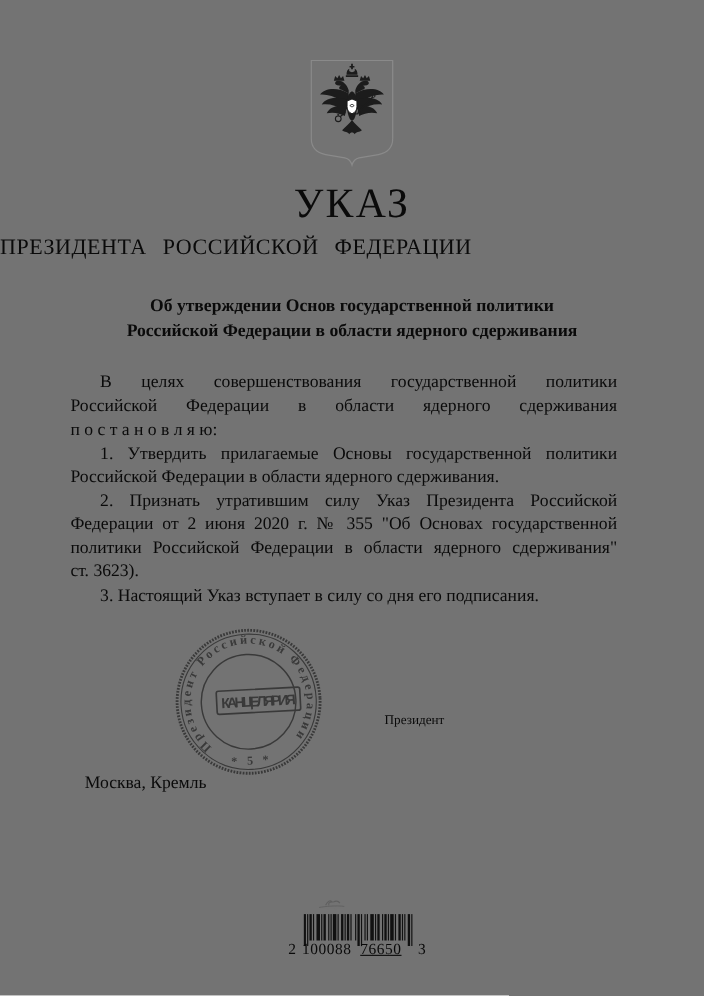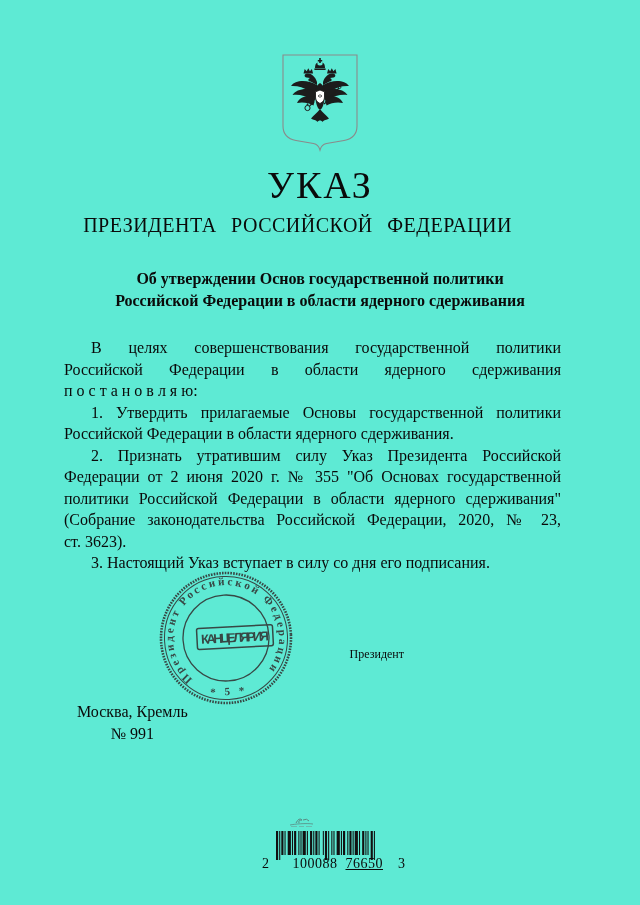--- a/index.html
+++ b/index.html
@@ -1,55 +1,55 @@
 <!DOCTYPE html>
 <html><head>
 <meta charset="utf-8">
 <style>
   html,body{margin:0;padding:0;background:#ffffff;}
   .page{
-    position:relative;width:640px;height:905px;background:#5eead4;
+    position:relative;width:640px;height:905px;background:#737373;
     font-family:"Liberation Serif","DejaVu Serif",serif;color:#0a0a0a;
     overflow:hidden;
   }
   
   .emblem{position:absolute;left:280px;top:52px;width:80px;height:100px;}
   
   .ukaz{
     position:absolute;left:0;top:163px;width:640px;text-align:center;
     font-size:38px;line-height:44px;letter-spacing:2px;font-weight:400;margin:0;
   }
   .issuer{
-    position:absolute;left:0;top:212px;width:512px;text-align:right;
+    position:absolute;left:0;top:212px;width:512px;text-align:left;
     font-size:20px;line-height:26px;letter-spacing:.5px;word-spacing:9px;margin:0;
   }
   .doc-title{
     position:absolute;left:70px;top:268px;width:500px;text-align:center;
     font-size:16px;line-height:21.5px;font-weight:bold;
   }
   
   .body-text{position:absolute;left:64px;top:337px;width:497px;font-size:16px;}
   .bline{height:21.5px;line-height:21.5px;white-space:pre-wrap;}
   .bline.just{text-align:justify;text-align-last:justify;}
   .bline.ind{text-indent:27px;}
   
   .sig-post1{position:absolute;left:236px;top:643px;width:168px;text-align:right;font-size:12px;line-height:22px;}
   .sig-row{position:absolute;left:236px;top:665px;display:flex;gap:17px;font-size:16px;line-height:22px;}
   
   .stamp{position:absolute;left:151px;top:563px;width:150px;height:150px;transform:rotate(-3deg);opacity:.88;}
   
-  .issued{position:absolute;left:77px;top:701px;font-size:16px;line-height:21.5px;text-align:center;}
+  .issued{position:absolute;left:77px;top:701px;font-size:16px;line-height:21.5px;}
   
   .bc-smudge{position:absolute;left:286px;top:814px;width:30px;height:15px;opacity:.65;}
   .bc-bars{position:absolute;left:276px;top:831px;width:100px;height:29px;}
   .bc-digits{
     position:absolute;left:262px;top:856px;width:120px;display:flex;align-items:baseline;
     font-size:14px;line-height:16px;letter-spacing:.5px;
   }
-  .bc-digits .g1{margin-left:23px;}
+  .bc-digits .g1{margin-left:5px;}
   .bc-digits .g2{margin-left:8px;text-decoration:underline;}
   .bc-digits .g3{margin-left:15px;}
 </style>
 </head>
 <body>
 
 <div class="page">
 
   <svg class="emblem" viewBox="0 0 80 100">
     <path d="M3,3 H77 V74 Q77,86 64,88.5 L46.5,91.5 Q41.5,92.5 40,98 Q38.5,92.5 33.5,91.5 L16,88.5 Q3,86 3,74 Z" fill="none" stroke="#8a8a8a" stroke-width="1.1"></path>
@@ -91,21 +91,20 @@
 
   <div class="body-text">
       <div class="bline just ind">В целях совершенствования государственной политики</div>
       <div class="bline just">Российской Федерации в области ядерного сдерживания</div>
       <div class="bline">п о с т а н о в л я ю:</div>
       <div class="bline just ind">1. Утвердить прилагаемые Основы государственной политики</div>
       <div class="bline">Российской Федерации в области ядерного сдерживания.</div>
       <div class="bline just ind">2. Признать утратившим силу Указ Президента Российской</div>
       <div class="bline just">Федерации от 2 июня 2020 г. № 355 "Об Основах государственной</div>
       <div class="bline just">политики Российской Федерации в области ядерного сдерживания"</div>
-      <div class="bline just">(Собрание законодательства Российской Федерации, 2020, № 23,</div>
       <div class="bline">ст. 3623).</div>
       <div class="bline ind">3. Настоящий Указ вступает в силу со дня его подписания.</div>
     </div>
 
   <svg class="stamp" viewBox="0 0 150 150">
     <g stroke="#323232" fill="none">
       <circle cx="75" cy="75" r="65" stroke-width="2.6" stroke-dasharray="1.6,1.2"></circle>
       <circle cx="75" cy="75" r="61.5" stroke-width="1"></circle>
       <circle cx="75" cy="75" r="43" stroke-width="1.3"></circle>
       <rect x="46" y="64" width="76" height="21" rx="2" stroke-width="1.5"></rect>
@@ -115,21 +114,20 @@
       <textPath href="#ring-path" startOffset="0" textLength="248">Президент Российской Федерации</textPath>
     </text>
     <text x="75" y="132" text-anchor="middle" font-family="Liberation Serif, DejaVu Serif, serif" font-size="11" font-weight="bold" letter-spacing="3" fill="#323232">* 5 *</text>
     <text x="84" y="79.5" text-anchor="middle" font-family="Liberation Sans, DejaVu Sans, sans-serif" font-size="13" font-weight="bold" fill="#323232" textLength="68">КАНЦЕЛЯРИЯ</text>
   </svg>
 
   <div class="sig-post1">Президент</div>
 
   <div class="issued">
     <div>Москва, Кремль</div>
-    <div>№ 991</div>
   </div>
 
   <svg class="bc-smudge" viewBox="0 0 30 15">
     <path d="M4,11 C9,10 20,9 27,10" stroke="#555" stroke-width=".8" fill="none"></path>
     <path d="M10,9 q3,-6 6,-3 q-4,0 -3,3 M17,6 q4,-2 6,1" stroke="#555" stroke-width="1" fill="none"></path>
     <path d="M5,12.5 h6 M13,12.5 h5 M20,12.5 h6" stroke="#777" stroke-width=".6" fill="none"></path>
   </svg>
   <svg class="bc-bars" preserveAspectRatio="none" viewBox="0 0 94 29">
       <rect x="0" y="0" width="2" height="29" fill="#111"></rect>
       <rect x="3" y="0" width="1" height="29" fill="#111"></rect>

